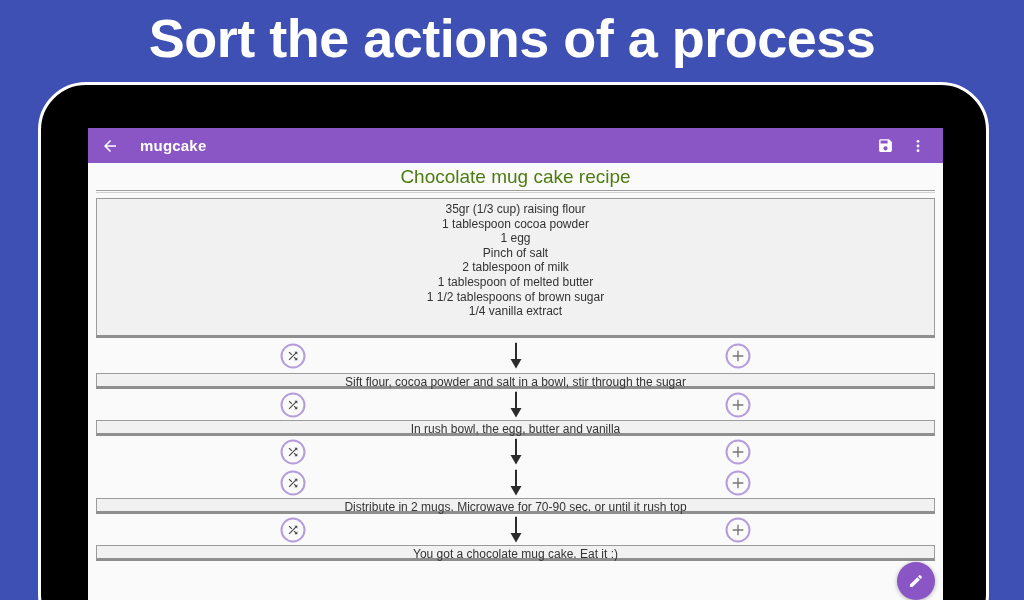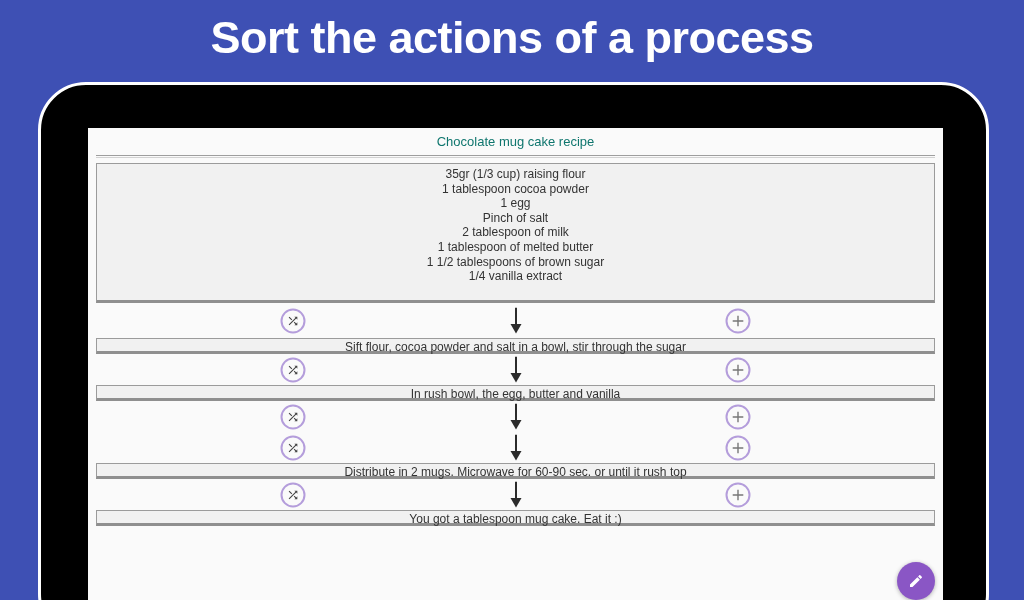--- a/index.html
+++ b/index.html
@@ -9,21 +9,21 @@
     font-family: "Liberation Sans", sans-serif;
     position: relative;
   }
 
   
   .banner {
     position: absolute; left: 0; top: 0; width: 1024px; height: 82px;
     display: flex; align-items: center; justify-content: center;
   }
   .banner h1 {
-    color: #ffffff; font-size: 45px; font-weight: bold; letter-spacing: -0.5px;
+    color: #ffffff; font-size: 54px; font-weight: bold; letter-spacing: -0.5px;
     padding-bottom: 6px;
   }
 
   
   .tablet {
     position: absolute; left: 38px; top: 82px; width: 951px; height: 560px;
     background: #000000;
     border: 3px solid #ffffff;
     border-radius: 48px;
   }
@@ -46,21 +46,21 @@
   }
   .toolbar .spacer { flex: 1; }
   .toolbar .action { width: 22px; height: 22px; display: flex; align-items: center; justify-content: center; cursor: pointer; }
   .toolbar .action + .action { margin-left: 11px; }
 
   
   .content { position: relative; }
   .recipe-title-row {
     height: 27px; display: flex; align-items: center; justify-content: center;
   }
-  .recipe-title { color: #0f766e; font-size: 13px; }
+  .recipe-title { color: #4d7c0f; font-size: 19px; }
   .title-underline {
     margin: 0 8px; height: 3px;
     border-top: 1px solid #9E9E9E;
     border-bottom: 1px solid #D2D2D2;
   }
   .gap5 { height: 5px; }
 
   .box {
     margin: 0 8px; background: #F1F1F1;
     border: 1px solid #9B9B9B; border-bottom: 3px solid #8F8F8F;
@@ -104,20 +104,41 @@
 <body>
 
 <div class="banner">
   <h1>Sort the actions of a process</h1>
 </div>
 
 <div class="tablet"></div>
 
 <div class="screen">
 
+  <div class="toolbar">
+    <div class="back">
+      <svg width="18" height="18" viewBox="0 0 24 24">
+          <path fill="#ffffff" d="M20 11H7.83l5.59-5.59L12 4l-8 8 8 8 1.41-1.41L7.83 13H20v-2z"></path>
+        </svg>
+    </div>
+    <div class="app-title">mugcake</div>
+    <div class="spacer"></div>
+    <div class="action">
+      <svg width="17" height="17" viewBox="0 0 24 24">
+          <path fill="#ffffff" d="M17 3H5c-1.11 0-2 .9-2 2v14c0 1.1.89 2 2 2h14c1.1 0 2-.9 2-2V7l-4-4zm-5 16c-1.66 0-3-1.34-3-3s1.34-3 3-3 3 1.34 3 3-1.34 3-3 3zm3-10H5V5h10v4z"></path>
+        </svg>
+    </div>
+    <div class="action">
+      <svg width="16" height="18" viewBox="0 0 24 24">
+          <circle cx="12" cy="5" r="2.1" fill="#ffffff"></circle>
+          <circle cx="12" cy="12" r="2.1" fill="#ffffff"></circle>
+          <circle cx="12" cy="19" r="2.1" fill="#ffffff"></circle>
+        </svg>
+    </div>
+  </div>
 
   <div class="content">
 
     <div class="recipe-title-row">
       <div class="recipe-title">Chocolate mug cake recipe</div>
     </div>
     <div class="title-underline"></div>
     <div class="gap5"></div>
 
     <div class="box ingredients-box">35gr (1/3 cup) raising flour
@@ -195,40 +216,40 @@
           <path d="M7.5 0v17.5" stroke="#2B2B2B" stroke-width="2" fill="none"></path>
           <path d="M2 16.5h11L7.5 26z" fill="#2B2B2B"></path>
         </svg>
       <div class="circle-btn add">
         <svg width="13" height="13" viewBox="0 0 13 13">
             <path d="M6.5 1.2v10.6M1.2 6.5h10.6" stroke="#777777" stroke-width="1.4" fill="none"></path>
           </svg>
       </div>
     </div>
 
-    <div class="box step-box">Distribute in 2 mugs. Microwave for 60-90 sec. or until it rush top</div>
-
-    <div class="connector">
-      <div class="circle-btn swap">
-        <svg width="13" height="13" viewBox="0 0 24 24">
-            <path fill="#444444" d="M10.59 9.17 5.41 4 4 5.41l5.17 5.17 1.42-1.41zM14.5 4l2.04 2.04L4 18.59 5.41 20 17.96 7.46 20 9.5V4h-5.5zm.33 9.41-1.41 1.41 3.13 3.13L14.5 20H20v-5.5l-2.04 2.04-3.13-3.13z"></path>
-          </svg>
-      </div>
-      <svg class="down-arrow" viewBox="0 0 15 27">
-          <path d="M7.5 0v17.5" stroke="#2B2B2B" stroke-width="2" fill="none"></path>
-          <path d="M2 16.5h11L7.5 26z" fill="#2B2B2B"></path>
-        </svg>
-      <div class="circle-btn add">
-        <svg width="13" height="13" viewBox="0 0 13 13">
-            <path d="M6.5 1.2v10.6M1.2 6.5h10.6" stroke="#777777" stroke-width="1.4" fill="none"></path>
-          </svg>
-      </div>
-    </div>
-
-    <div class="box step-box">You got a tablespoon mug cake. Eat it :)</div>
+    <div class="box step-box">Distribute in 2 mugs. Microwave for 70-90 sec. or until it rush top</div>
+
+    <div class="connector">
+      <div class="circle-btn swap">
+        <svg width="13" height="13" viewBox="0 0 24 24">
+            <path fill="#444444" d="M10.59 9.17 5.41 4 4 5.41l5.17 5.17 1.42-1.41zM14.5 4l2.04 2.04L4 18.59 5.41 20 17.96 7.46 20 9.5V4h-5.5zm.33 9.41-1.41 1.41 3.13 3.13L14.5 20H20v-5.5l-2.04 2.04-3.13-3.13z"></path>
+          </svg>
+      </div>
+      <svg class="down-arrow" viewBox="0 0 15 27">
+          <path d="M7.5 0v17.5" stroke="#2B2B2B" stroke-width="2" fill="none"></path>
+          <path d="M2 16.5h11L7.5 26z" fill="#2B2B2B"></path>
+        </svg>
+      <div class="circle-btn add">
+        <svg width="13" height="13" viewBox="0 0 13 13">
+            <path d="M6.5 1.2v10.6M1.2 6.5h10.6" stroke="#777777" stroke-width="1.4" fill="none"></path>
+          </svg>
+      </div>
+    </div>
+
+    <div class="box step-box">You got a chocolate mug cake. Eat it :)</div>
 
   </div>
 
   <div class="fab">
     <svg width="16" height="16" viewBox="0 0 24 24">
         <path fill="#ffffff" d="M3 17.25V21h3.75L17.81 9.94l-3.75-3.75L3 17.25zM20.71 7.04c.39-.39.39-1.02 0-1.41l-2.34-2.34c-.39-.39-1.02-.39-1.41 0l-1.83 1.83 3.75 3.75 1.83-1.83z"></path>
       </svg>
   </div>
 
 </div>

